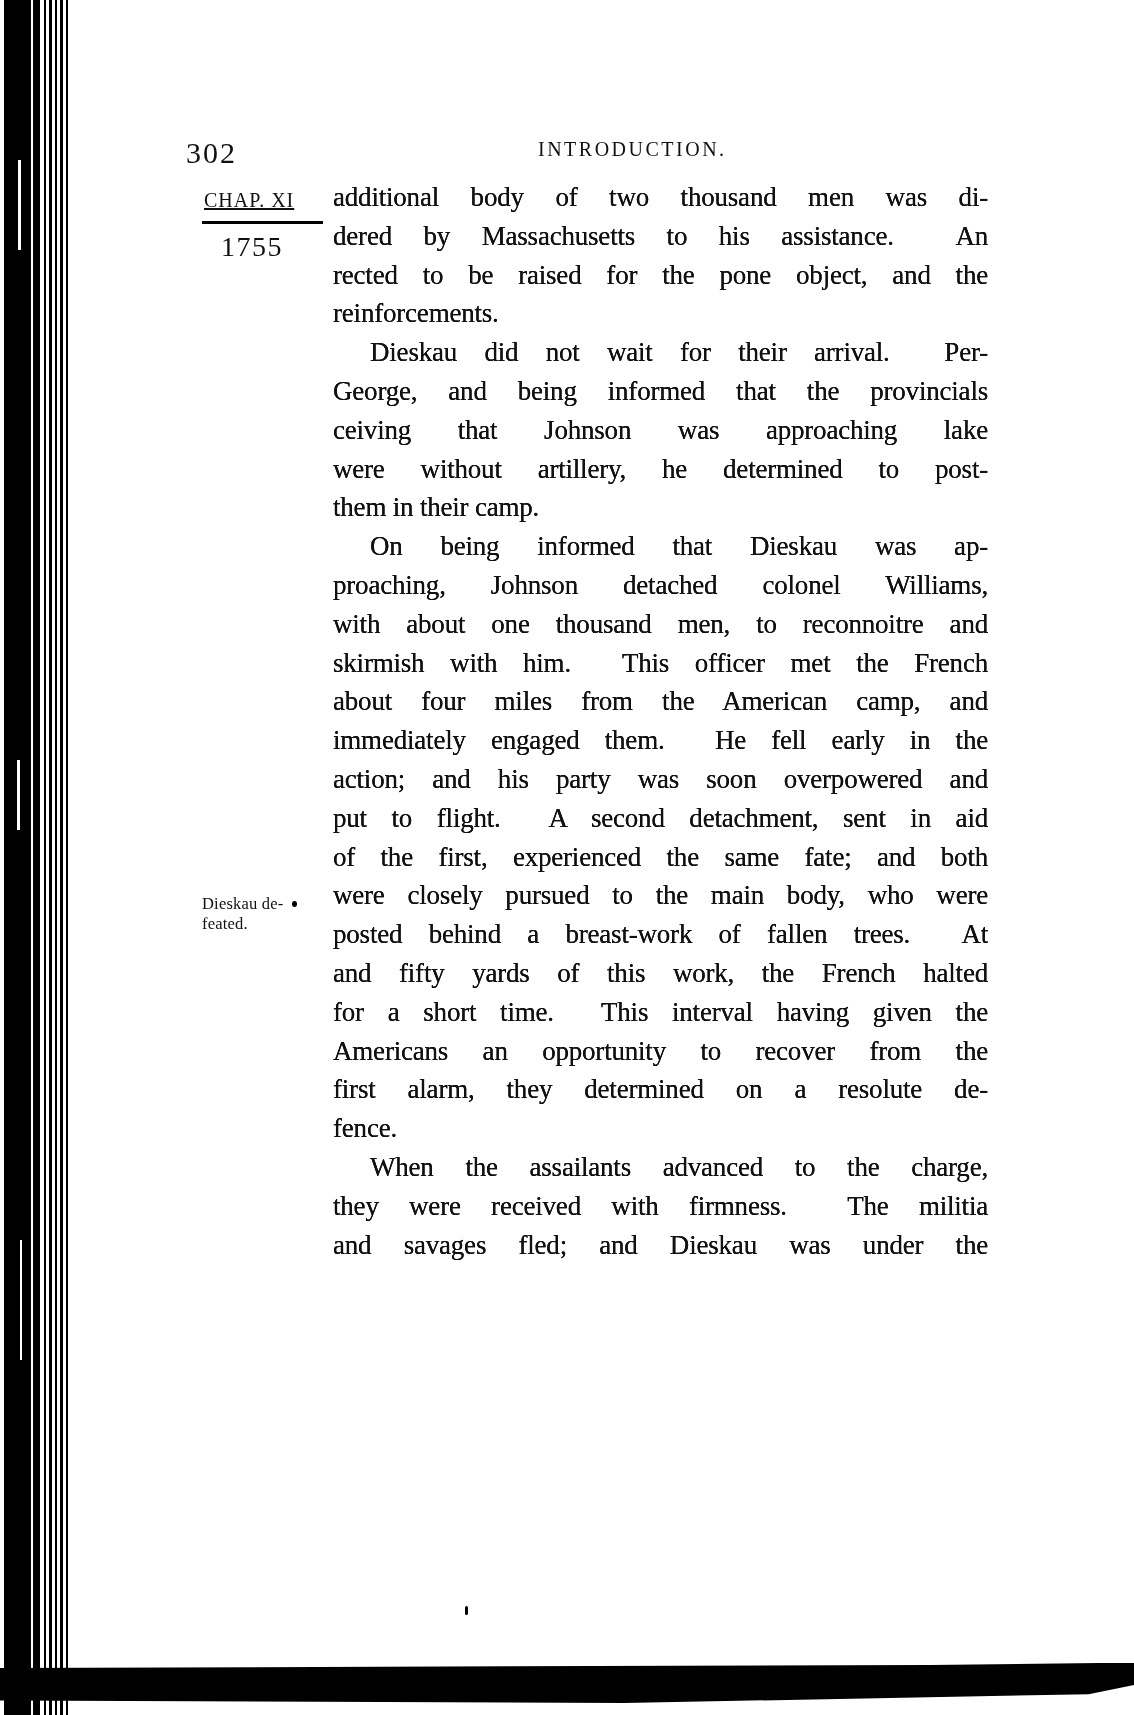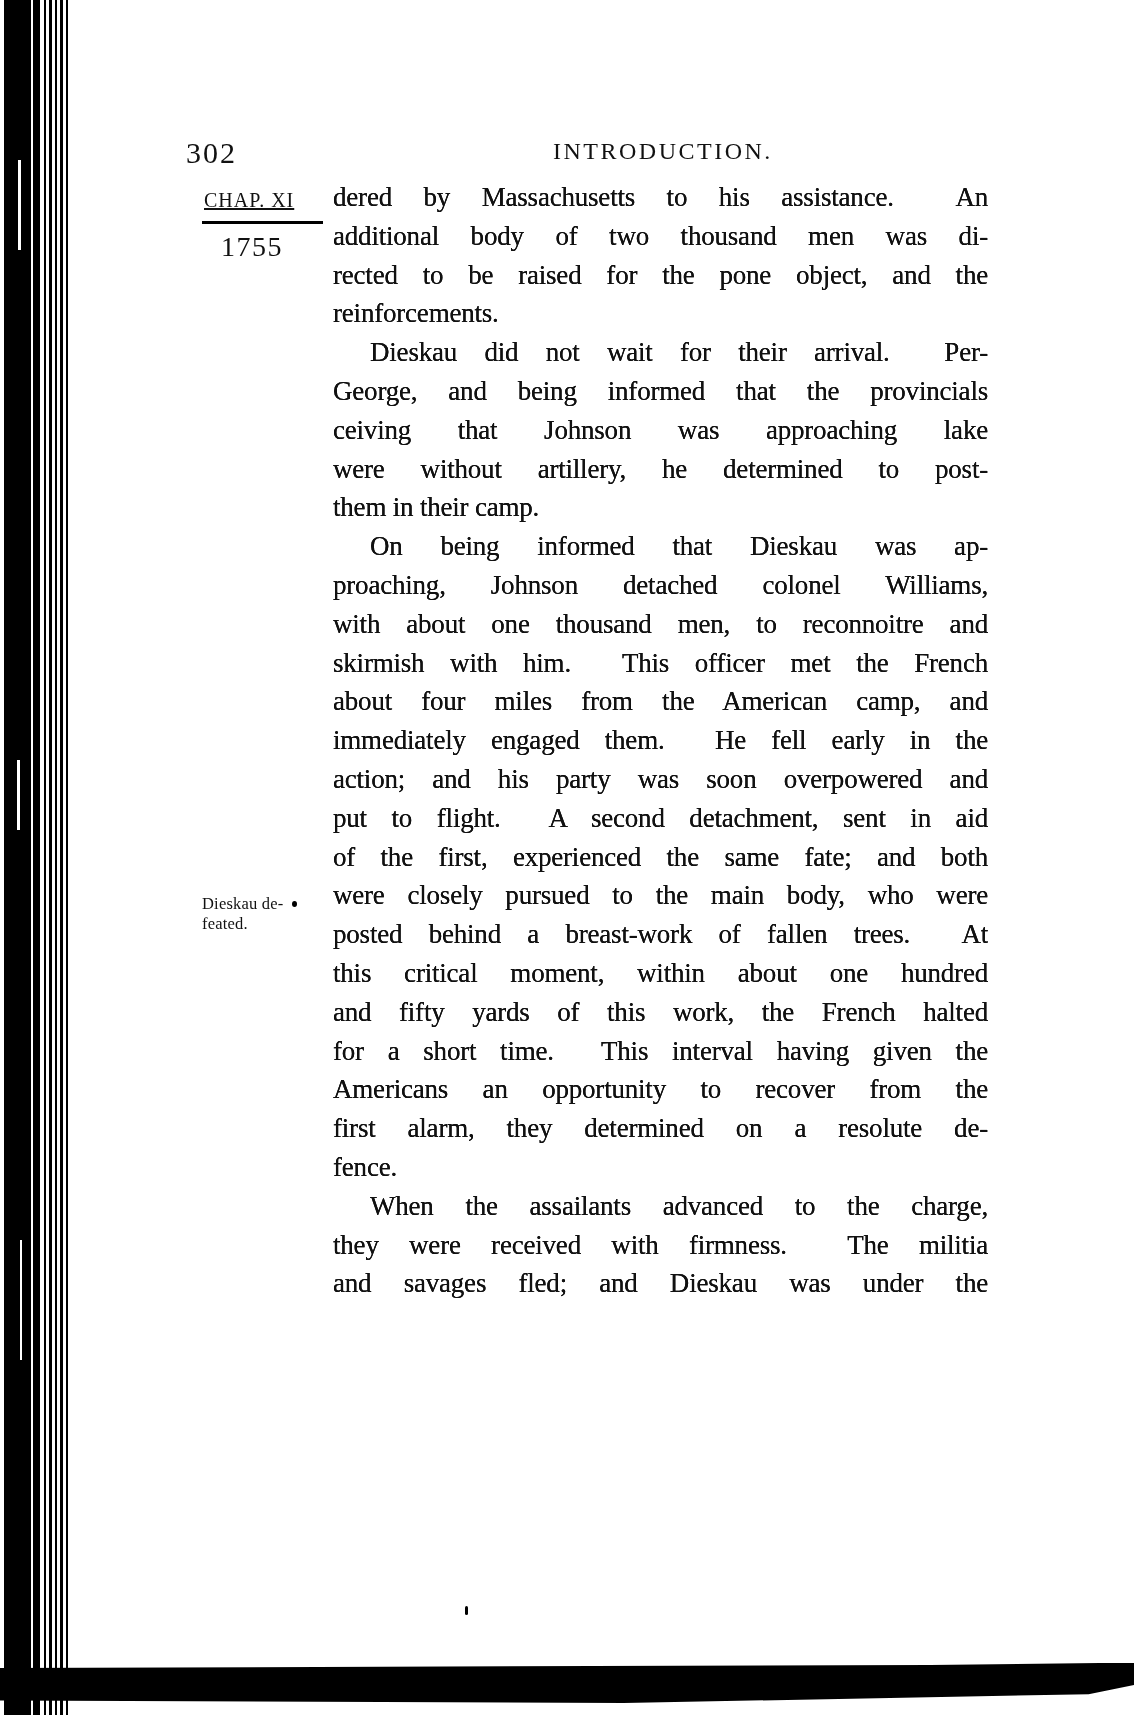--- a/index.html
+++ b/index.html
@@ -50,22 +50,22 @@
     width: 1134px; height: 40px;
     background: #000;
     clip-path: polygon(0 5px, 82% 2px, 97% 0, 100% 0, 100% 55%, 96% 78%, 55% 100%, 0 94%);
   }
 
   .page-number {
     position: absolute; left: 186px; top: 136px;
     font-size: 30px; letter-spacing: 2px;
   }
   .running-header {
-    position: absolute; left: 553px; top: 138px;
-    font-size: 24px; letter-spacing: 2.5px;
+    position: absolute; left: 538px; top: 138px;
+    font-size: 20px; letter-spacing: 2.5px;
   }
   .chapter-label {
     position: absolute; left: 204px; top: 189px;
     font-size: 20px; letter-spacing: 1px; text-decoration: underline;
   }
   .chapter-rule {
     position: absolute; left: 202px; top: 221px;
     width: 121px; height: 3px; background: #000;
   }
   .year-label {
@@ -114,41 +114,40 @@
   <div class="chapter-label">CHAP. XI</div>
   <div class="chapter-rule"></div>
   <div class="year-label">1755</div>
 
   <div class="margin-note">
     <span>Dieskau de-</span><br>
     <span>feated.</span>
   </div>
 
   <div class="body-text" id="body-text">
+      <div class="line">additional body of two thousand men was di-</div>
       <div class="line">dered by Massachusetts to his assistance.  An</div>
-      <div class="line">additional body of two thousand men was di-</div>
       <div class="line">rected to be raised for the pone object, and the</div>
       <div class="line para-end">reinforcements.</div>
       <div class="line indent">Dieskau did not wait for their arrival.  Per-</div>
       <div class="line">George, and being informed that the provincials</div>
       <div class="line">ceiving that Johnson was approaching lake</div>
       <div class="line">were without artillery, he determined to post-</div>
       <div class="line para-end">them in their camp.</div>
       <div class="line indent">On being informed that Dieskau was ap-</div>
       <div class="line">proaching, Johnson detached colonel Williams,</div>
       <div class="line">with about one thousand men, to reconnoitre and</div>
       <div class="line">skirmish with him.  This officer met the French</div>
       <div class="line">about four miles from the American camp, and</div>
       <div class="line">immediately engaged them.  He fell early in the</div>
       <div class="line">action; and his party was soon overpowered and</div>
       <div class="line">put to flight.  A second detachment, sent in aid</div>
       <div class="line">of the first, experienced the same fate; and both</div>
       <div class="line">were closely pursued to the main body, who were</div>
       <div class="line">posted behind a breast-work of fallen trees.  At</div>
-      <div class="line">this critical moment, within about one hundred</div>
       <div class="line">and fifty yards of this work, the French halted</div>
       <div class="line">for a short time.  This interval having given the</div>
       <div class="line">Americans an opportunity to recover from the</div>
       <div class="line">first alarm, they determined on a resolute de-</div>
       <div class="line para-end">fence.</div>
       <div class="line indent">When the assailants advanced to the charge,</div>
       <div class="line">they were received with firmness.  The militia</div>
       <div class="line">and savages fled; and Dieskau was under the</div>
     </div>
 

